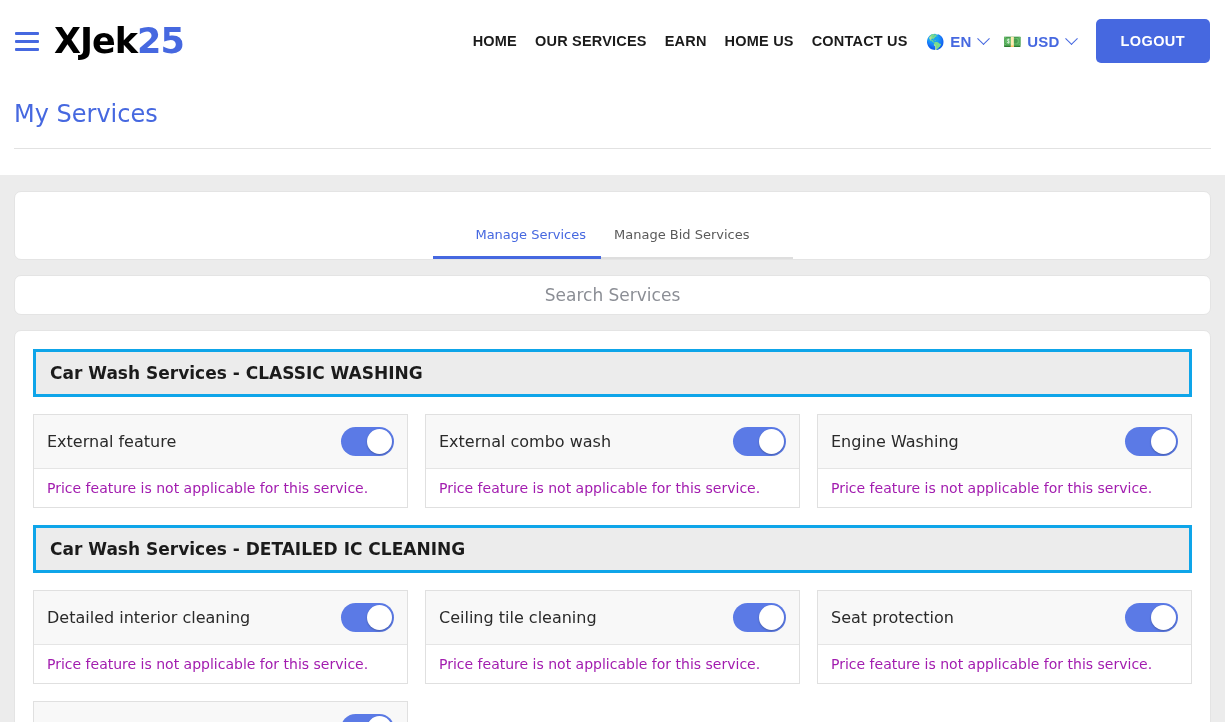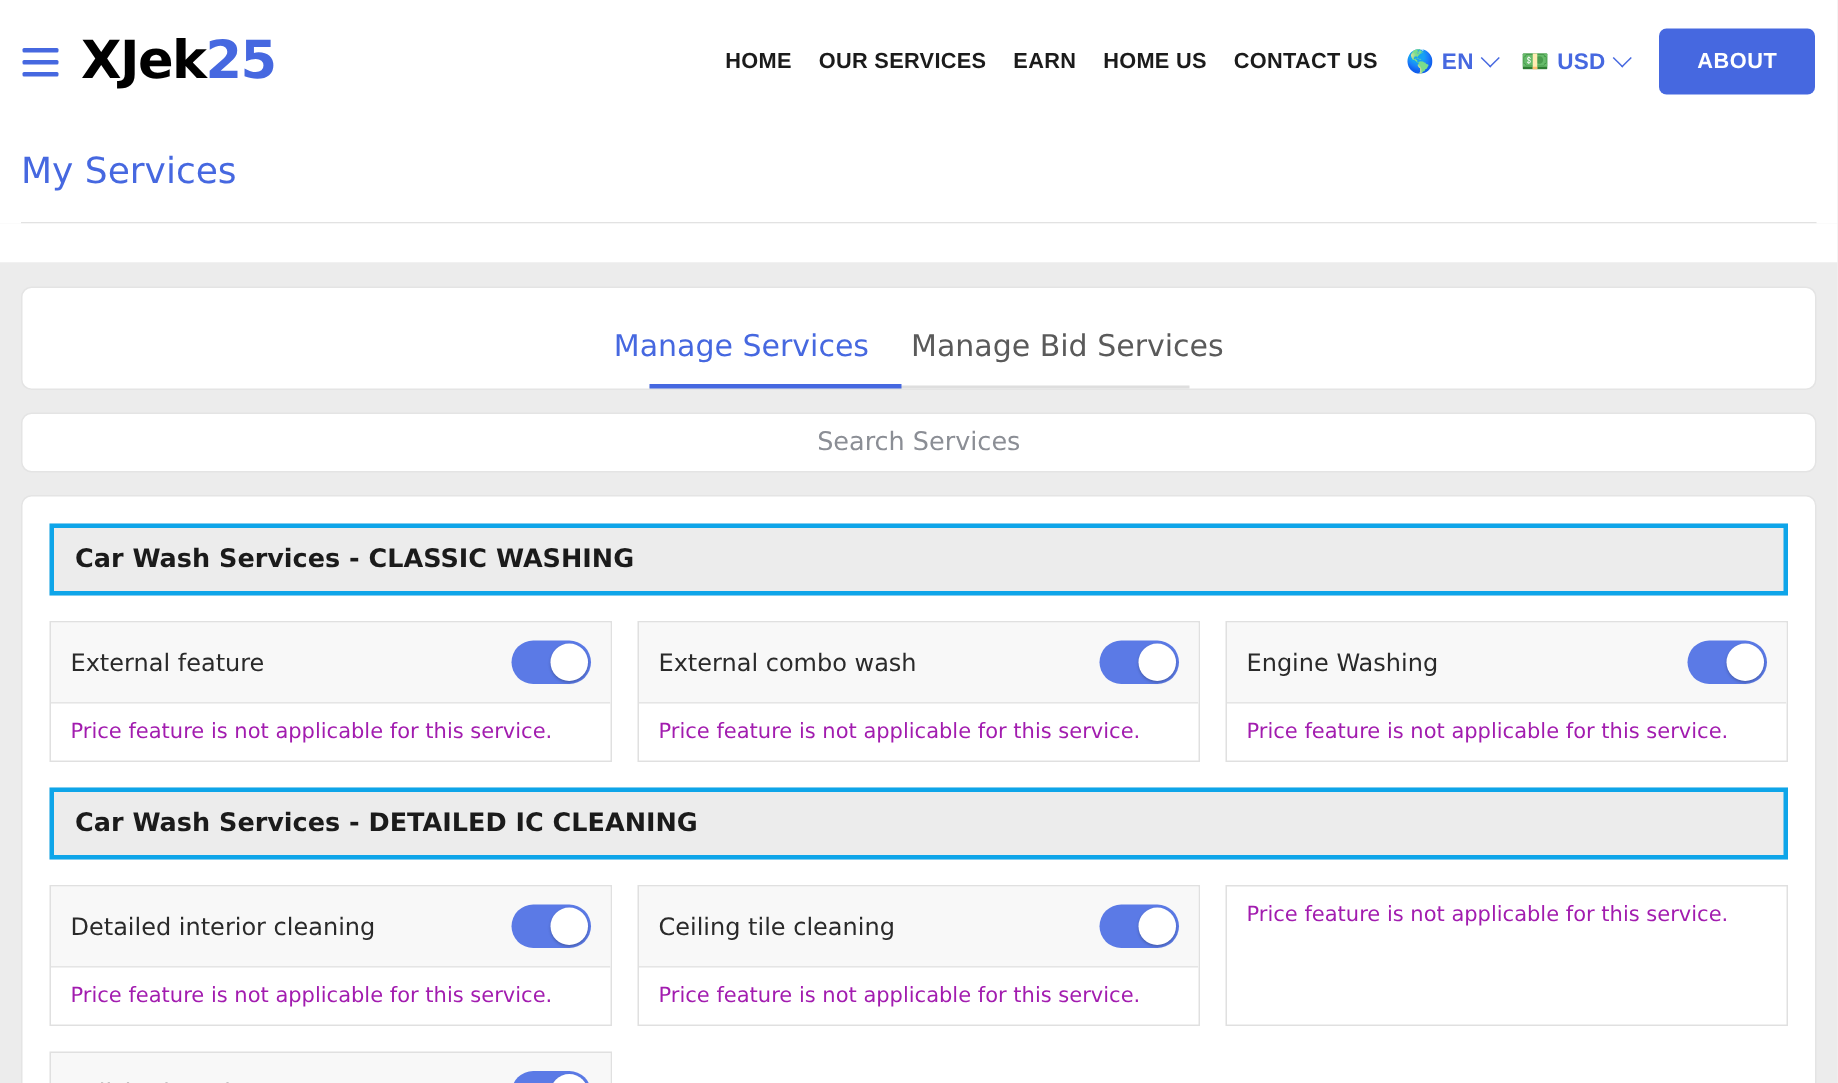--- a/index.html
+++ b/index.html
@@ -137,21 +137,21 @@
   
   .tabs-panel { padding: 0; margin-bottom: 15px; }
   .tabs-row {
     display: flex;
     justify-content: center;
     align-items: flex-end;
     height: 67px;
     position: relative;
   }
   .tab {
-    font-size: 20px;
+    font-size: 13px;
     padding: 0 14px 17px 14px;
     cursor: pointer;
     position: relative;
     color: #5a5a5a;
     font-family: "DejaVu Sans", sans-serif;
     margin-top: 24px;
   }
   .tab.active { color: #4668e0; }
   .tabs-underline {
     position: absolute;
@@ -285,21 +285,21 @@
       <span class="code">EN</span>
       <span class="chev"></span>
     </div>
 
     <div class="selector">
       <span class="flag">💵</span>
       <span class="code">USD</span>
       <span class="chev"></span>
     </div>
 
-    <button class="logout-btn">ABOUT</button>
+    <button class="logout-btn">LOGOUT</button>
   </nav>
 </div>
 
 <div class="title-bar">
   <div class="page-title">My Services</div>
   <div class="title-divider"></div>
 </div>
 <div class="title-spacer"></div>
 
 <div class="content">
@@ -372,20 +372,26 @@
         <div class="card-head">
           <span class="card-title">Ceiling tile cleaning</span>
           <div class="toggle">
               <div class="knob"></div>
             </div>
         </div>
         <div class="card-body">Price feature is not applicable for this service.</div>
       </div>
 
       <div class="service-card">
+        <div class="card-head">
+          <span class="card-title">Seat protection</span>
+          <div class="toggle">
+              <div class="knob"></div>
+            </div>
+        </div>
         <div class="card-body">Price feature is not applicable for this service.</div>
       </div>
 
       <div class="service-card">
         <div class="card-head">
           <span class="card-title">Polished wash</span>
           <div class="toggle">
               <div class="knob"></div>
             </div>
         </div>

